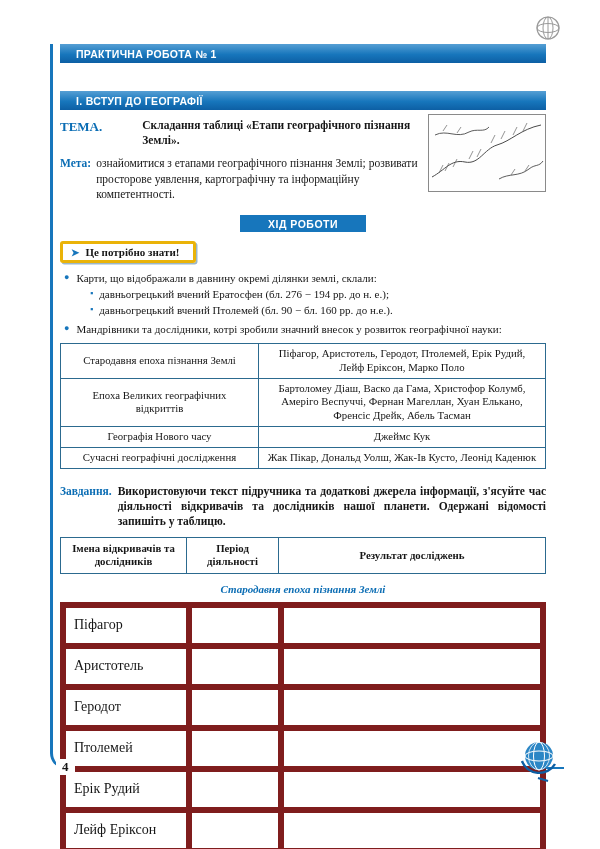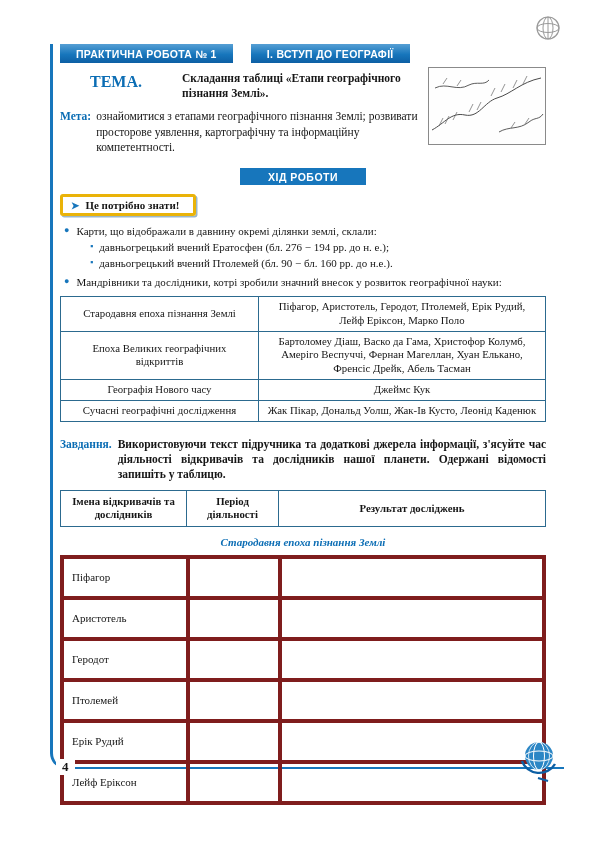--- a/index.html
+++ b/index.html
@@ -17,39 +17,39 @@
   .rule {
     position:absolute; left:50px; top:44px; right:36px; bottom:80px;
     border-left:3px solid #1776bc;
     border-bottom:2px solid #1776bc;
     border-bottom-left-radius:16px;
     pointer-events:none;
   }
 
   .content { position:absolute; left:60px; top:44px; width:486px; }
 
-  .header-row { display:flex; gap:18px; }
+  .header-row { display:flex; gap:28px;flex-direction:column; }
   .header-box {
     background:linear-gradient(180deg,#569fd4 0%, #1776bc 55%, #0d5fa4 100%);
     color:#fff; font-family:"Liberation Sans", sans-serif;
     font-weight:bold; font-size:10.5px; letter-spacing:.3px;
     padding:4px 16px 3px; white-space:nowrap;
   }
 
   .globe-outline { position:absolute; right:38px; top:14px; width:28px; height:28px; }
 
   .map-sketch {
     float:right; width:118px; height:78px;
     border:1px solid #8a8a8a; background:#fefefe;
     margin:4px 0 6px 10px;
   }
 
   .para { display:flex; margin-top:8px; font-size:11.5px; line-height:1.32; }
   .para .lbl { color:#0b6db4; font-weight:bold; white-space:nowrap; margin-right:5px; }
-  .para.tema .lbl { font-size:16px;margin-left:30px; }
+  .para.tema .lbl { font-size:13px; }
   .para.tema .txt { font-weight:bold;margin-left:35px; }
 
   .hid-wrap { clear:both; text-align:center; margin-top:12px; }
   .hid-bar {
     display:inline-block; background:#1776bc; color:#fff;
     font-family:"Liberation Sans", sans-serif; font-weight:bold;
     font-size:10.5px; letter-spacing:.5px; padding:3px 28px 2px;
   }
 
   .know-box {
@@ -81,22 +81,22 @@
 
   table.t2 { width:100%; border-collapse:collapse; font-size:10.8px; table-layout:fixed; }
   table.t2.hdr { margin-top:8px; }
   table.t2 col.c-name { width:126px; }
   table.t2 col.c-period { width:92px; }
   table.t2 th {
     border:1px solid #2c6a8f; font-weight:bold; text-align:center;
     padding:4px 3px; line-height:1.22; vertical-align:middle;
   }
   table.t2 td {
-    border:4px solid #7f1d1d; height:41px; padding:2px 8px;
-    vertical-align:middle; font-size:11px;
+    border:6px solid #7f1d1d; height:41px; padding:2px 8px;
+    vertical-align:middle; font-size:14px;
   }
 
   .section-title {
     text-align:center; color:#0b6db4; font-weight:bold; font-style:italic;
     font-size:11px; margin:9px 0 7px;
   }
 
   .page-num {
     position:absolute; left:56px; bottom:74px;
     font-weight:bold; font-size:13px;

